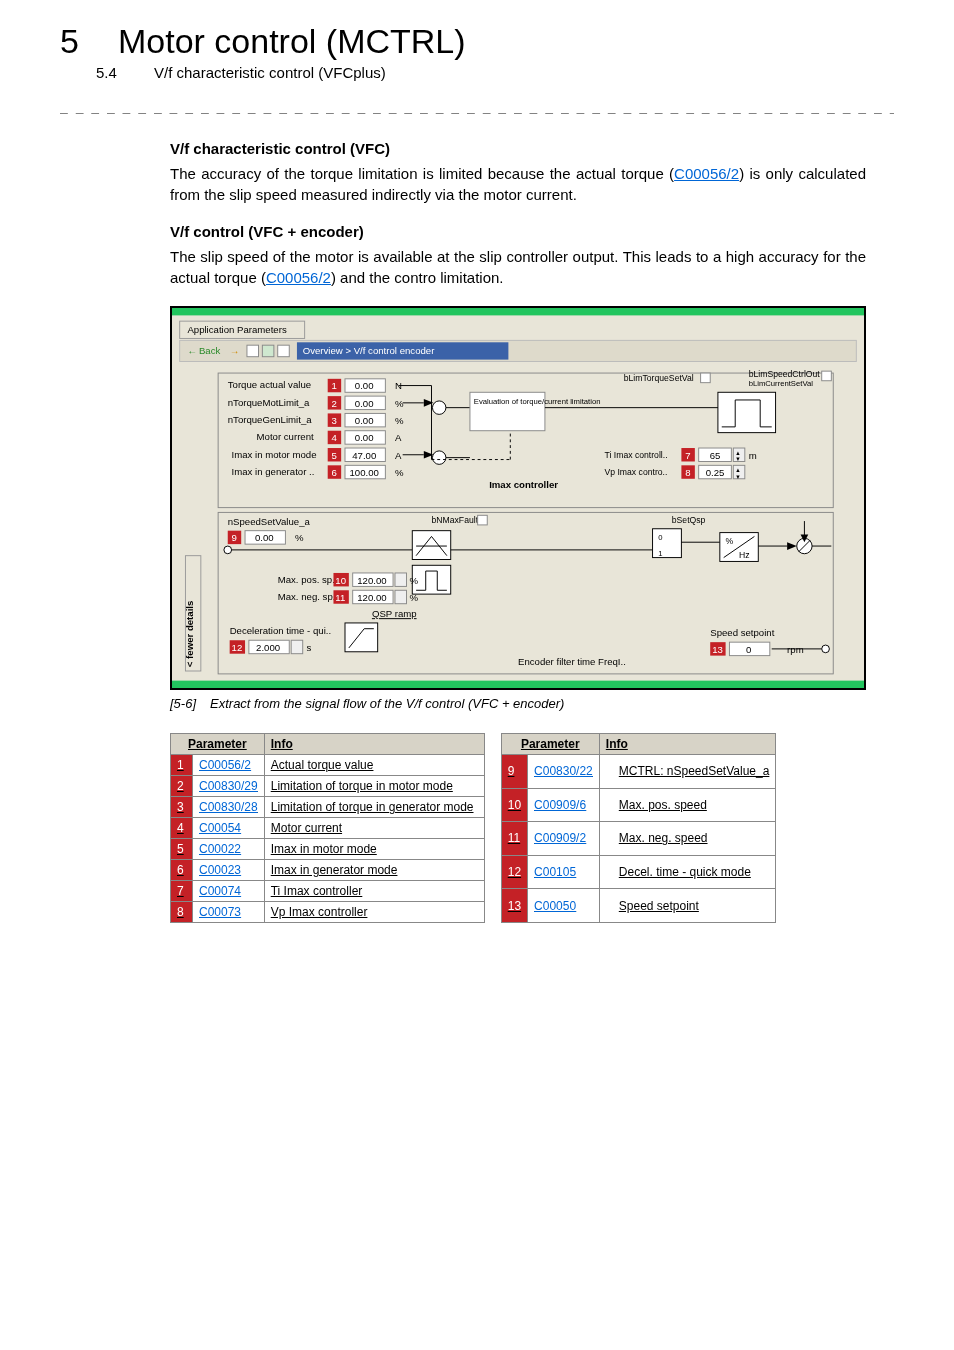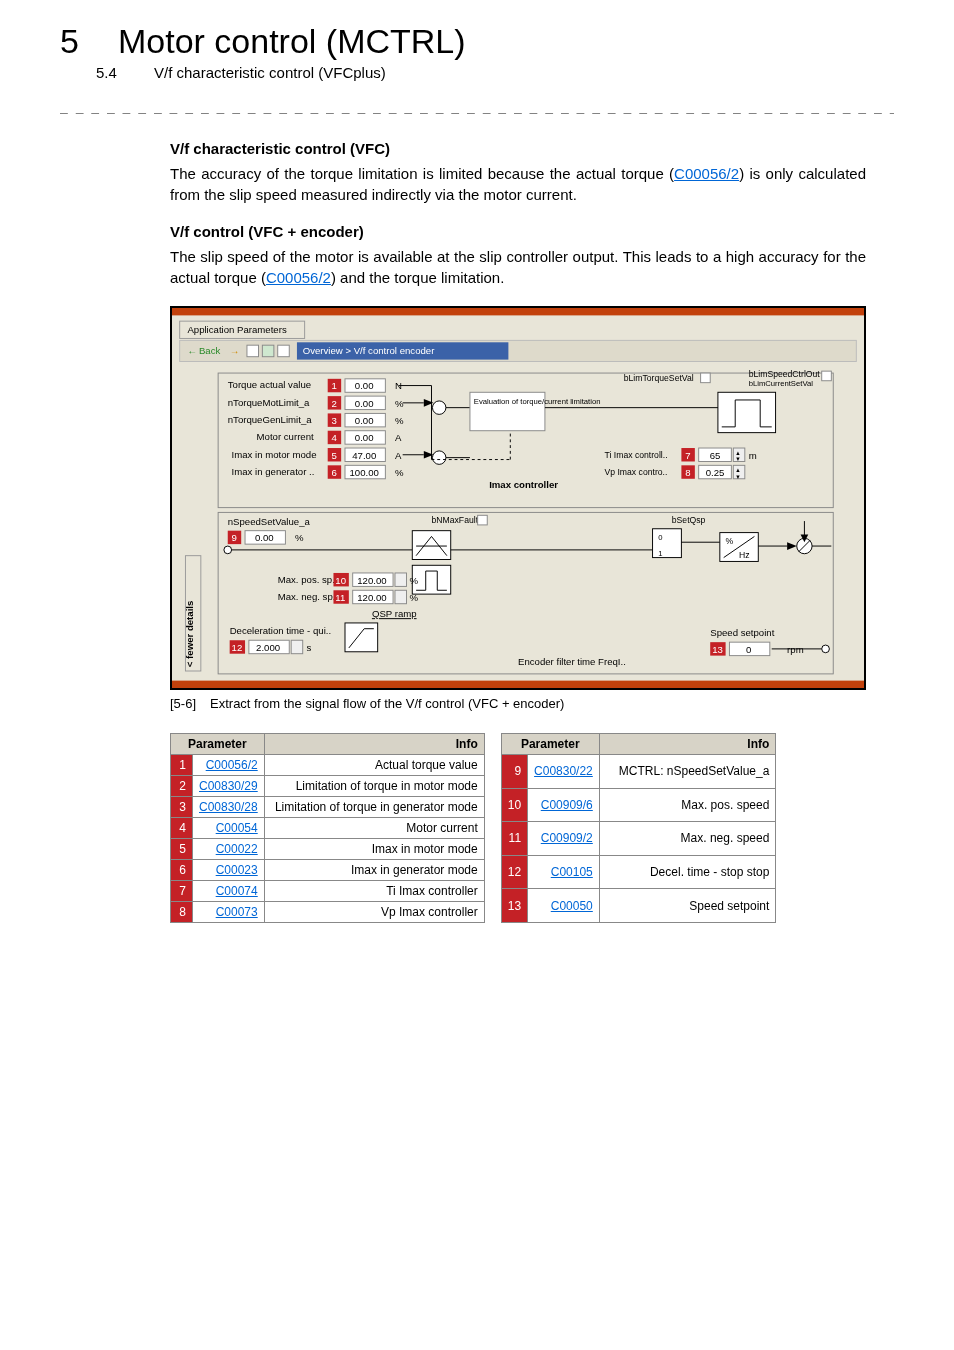--- a/index.html
+++ b/index.html
@@ -62,45 +62,47 @@
     font-size: 15px;
     line-height: 1.4;
     text-align: justify;
     margin-bottom: 18px;
   }
   .link { color: #0066d6; text-decoration: underline; }
   .fig-wrap {
     border: 2px solid #000;
     margin: 10px 0 6px 0;
     padding: 0;
-    background: #c2410c;
+    background: #22c55e;
   }
   .fig-wrap svg { display: block; }
   .fig-caption {
     display: flex;
     gap: 14px;
     font-size: 13px;
     margin: 6px 0 22px 0;
+    font-style: italic;
   }
   .fig-caption .cap-num { }
   
   .twin-tables {
     margin-left: 110px;
     display: flex;
     gap: 16px;
   }
   table.param {
     border-collapse: collapse;
     table-layout: auto;
+    text-decoration: underline;
   }
   table.param th, table.param td {
     border: 1px solid #888;
     font-size: 12px;
     padding: 3px 6px;
-    text-align: right;
+    text-align: left;
     vertical-align: middle;
   }
   table.param th {
     background: #d7d3c7;
     font-weight: 700;
   }
   table.param th.param-col { width: 90px; }
   td.numcell {
     background: #c42126;
     color: #fff;
@@ -128,21 +130,21 @@
   <div class="dashes">_ _ _ _ _ _ _ _ _ _ _ _ _ _ _ _ _ _ _ _ _ _ _ _ _ _ _ _ _ _ _ _ _ _ _ _ _ _ _ _ _ _ _ _ _ _ _ _ _ _ _ _ _ _ _ _ _ _ _ _ _ _ _ _</div>
 
   <div class="indent-block">
     <div class="sec-head">V/f characteristic control (VFC)</div>
     <div class="body-text">
       <span>The accuracy of the torque limitation is limited because the actual torque (</span><a href="#" class="link">C00056/2</a><span>) is only calculated from the slip speed measured indirectly via the motor current.</span>
     </div>
 
     <div class="sec-head">V/f control (VFC + encoder)</div>
     <div class="body-text">
-      <span>The slip speed of the motor is available at the slip controller output. This leads to a high accuracy for the actual torque (</span><a href="#" class="link">C00056/2</a><span>) and the torque limitation.</span>
+      <span>The slip speed of the motor is available at the slip controller output. This leads to a high accuracy for the actual torque (</span><a href="#" class="link">C00056/2</a><span>) and the contro limitation.</span>
     </div>
 
     <div class="fig-wrap">
       <svg viewBox="0 0 720 380" width="100%" height="380" font-family="Tahoma, Arial" font-size="10">
 
         <rect x="0" y="0" width="720" height="380" fill="#e8e5d8"></rect>
 
         <rect x="8" y="6" width="130" height="18" fill="#e8e5d8" stroke="#999"></rect>
         <text x="16" y="18">Application Parameters</text>
 
@@ -419,21 +421,21 @@
             <td class="infocell">Max. pos. speed</td>
           </tr>
           <tr>
             <td class="numcell">11</td>
             <td class="codecell"><a href="#">C00909/2</a></td>
             <td class="infocell">Max. neg. speed</td>
           </tr>
           <tr>
             <td class="numcell">12</td>
             <td class="codecell"><a href="#">C00105</a></td>
-            <td class="infocell">Decel. time - stop stop</td>
+            <td class="infocell">Decel. time - quick mode</td>
           </tr>
           <tr>
             <td class="numcell">13</td>
             <td class="codecell"><a href="#">C00050</a></td>
             <td class="infocell">Speed setpoint</td>
           </tr>
         </tbody>
     </table>
   </div>
 </div>

